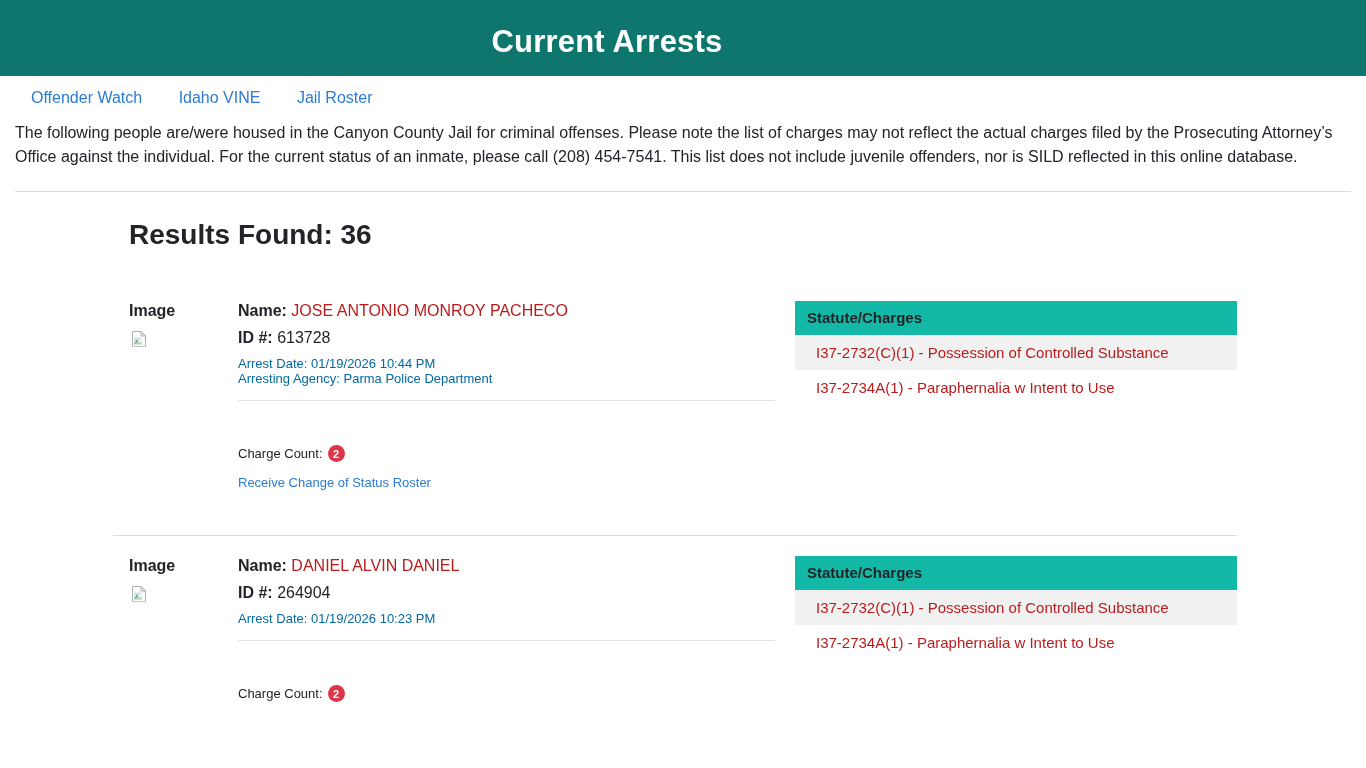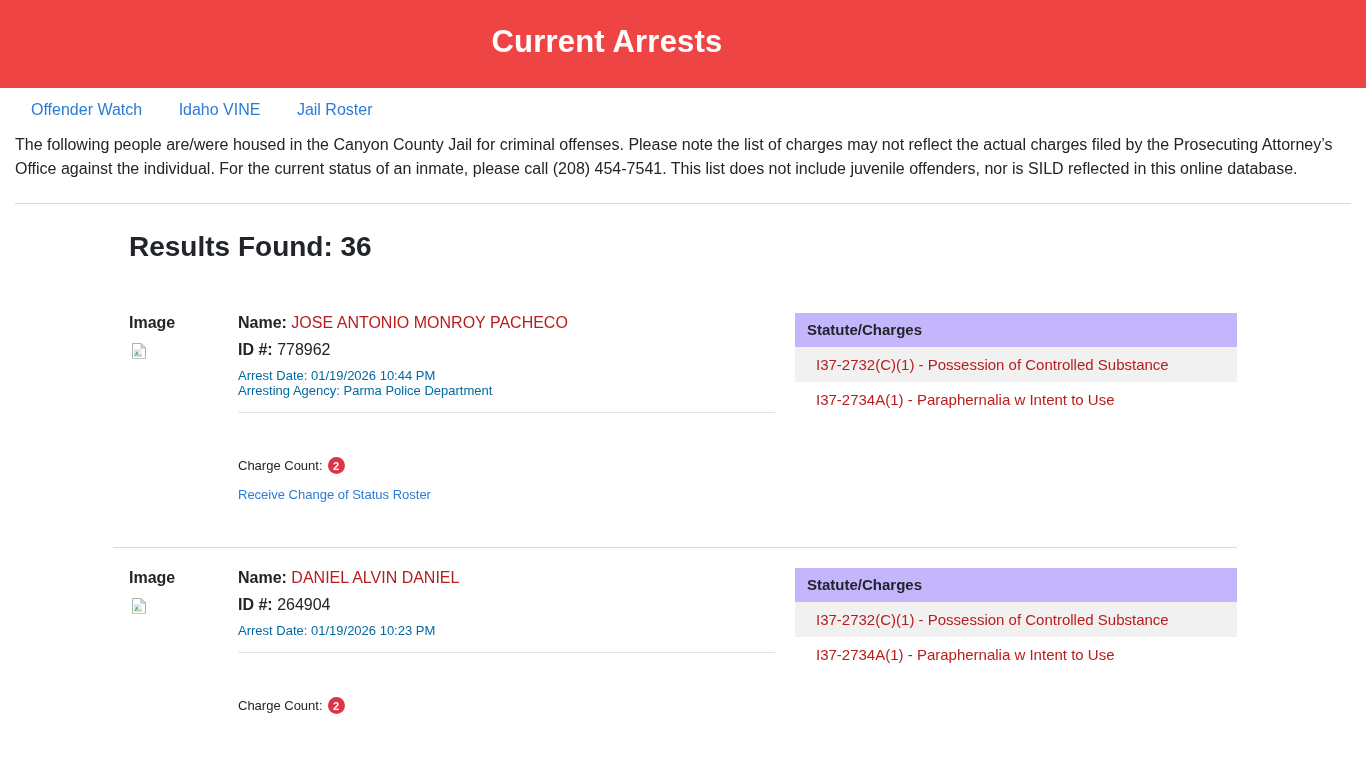--- a/index.html
+++ b/index.html
@@ -1,20 +1,20 @@
 <!DOCTYPE html>
 <html><head>
 <meta charset="utf-8">
 <style>
   * { box-sizing: border-box; margin: 0; padding: 0; }
   html, body { width: 1366px; height: 768px; overflow: hidden; background: #ffffff; }
   body { font-family: "Liberation Sans", sans-serif; color: #212529; }
 
   
-  .site-header { background: #ef4444; height: 88px; width: 100%; }
+  .site-header { background: #0f766e; height: 76px; width: 100%; }
   .site-header h1 {
     color: #ffffff; font-size: 31px; font-weight: 700;
     text-align: center; padding-top: 24px; padding-right: 152px;
     letter-spacing: 0.2px;
   }
 
   
   .top-nav { padding: 13px 0 0 31px; }
   .top-nav a {
     color: #2b7bd5; text-decoration: none; font-size: 16px; margin-right: 32px; text-align: center;
@@ -52,21 +52,21 @@
     display: inline-flex; align-items: center; justify-content: center;
     background: #dc3545; color: #ffffff; border-radius: 50%;
     width: 17px; height: 17px; font-size: 11px; font-weight: 700; margin-left: 5px;
   }
   .line-status { margin-top: 11px; }
   .line-status a { color: #2b7bd5; text-decoration: none; font-size: 13px; }
 
   .col-charges { width: 442px; margin-left: auto; }
   .charges-table { width: 100%; border-collapse: collapse; font-size: 15px; }
   .charges-table th {
-    text-align: left; font-weight: 700; padding: 8px 12px 9px 12px; background: #c4b5fd;
+    text-align: left; font-weight: 700; padding: 8px 12px 9px 12px; background: #14b8a6;
   }
   .charges-table td { padding: 9px 21px; color: #b91c1c; }
   .charges-table tbody tr:nth-child(odd) { background: #f1f1f1; }
 
   hr.record-sep { border: 0; border-top: 1px solid #dcdcdc; margin: 44px 0 20px 0; }
 </style>
 </head>
 <body>
 
 <header class="site-header">
@@ -97,21 +97,21 @@
         <path d="M5 15.5 L13 8 L16.5 17.5 L3.5 17.5 Z" fill="#ffffff" opacity="0.55"></path>
       </svg>
     </div>
     <div class="col-details">
       <div class="line-name">
         <span class="lbl">Name:</span>
         <a href="#">JOSE ANTONIO MONROY PACHECO</a>
       </div>
       <div class="line-id">
         <span class="lbl">ID #:</span>
-        <span>778962</span>
+        <span>613728</span>
       </div>
       <div class="line-meta">
         <span>Arrest Date:</span>
         <span>01/19/2026 10:44 PM</span>
       </div>
       <div class="line-meta">
         <span>Arresting Agency:</span>
         <span>Parma Police Department</span>
       </div>
       <hr class="detail-sep">

